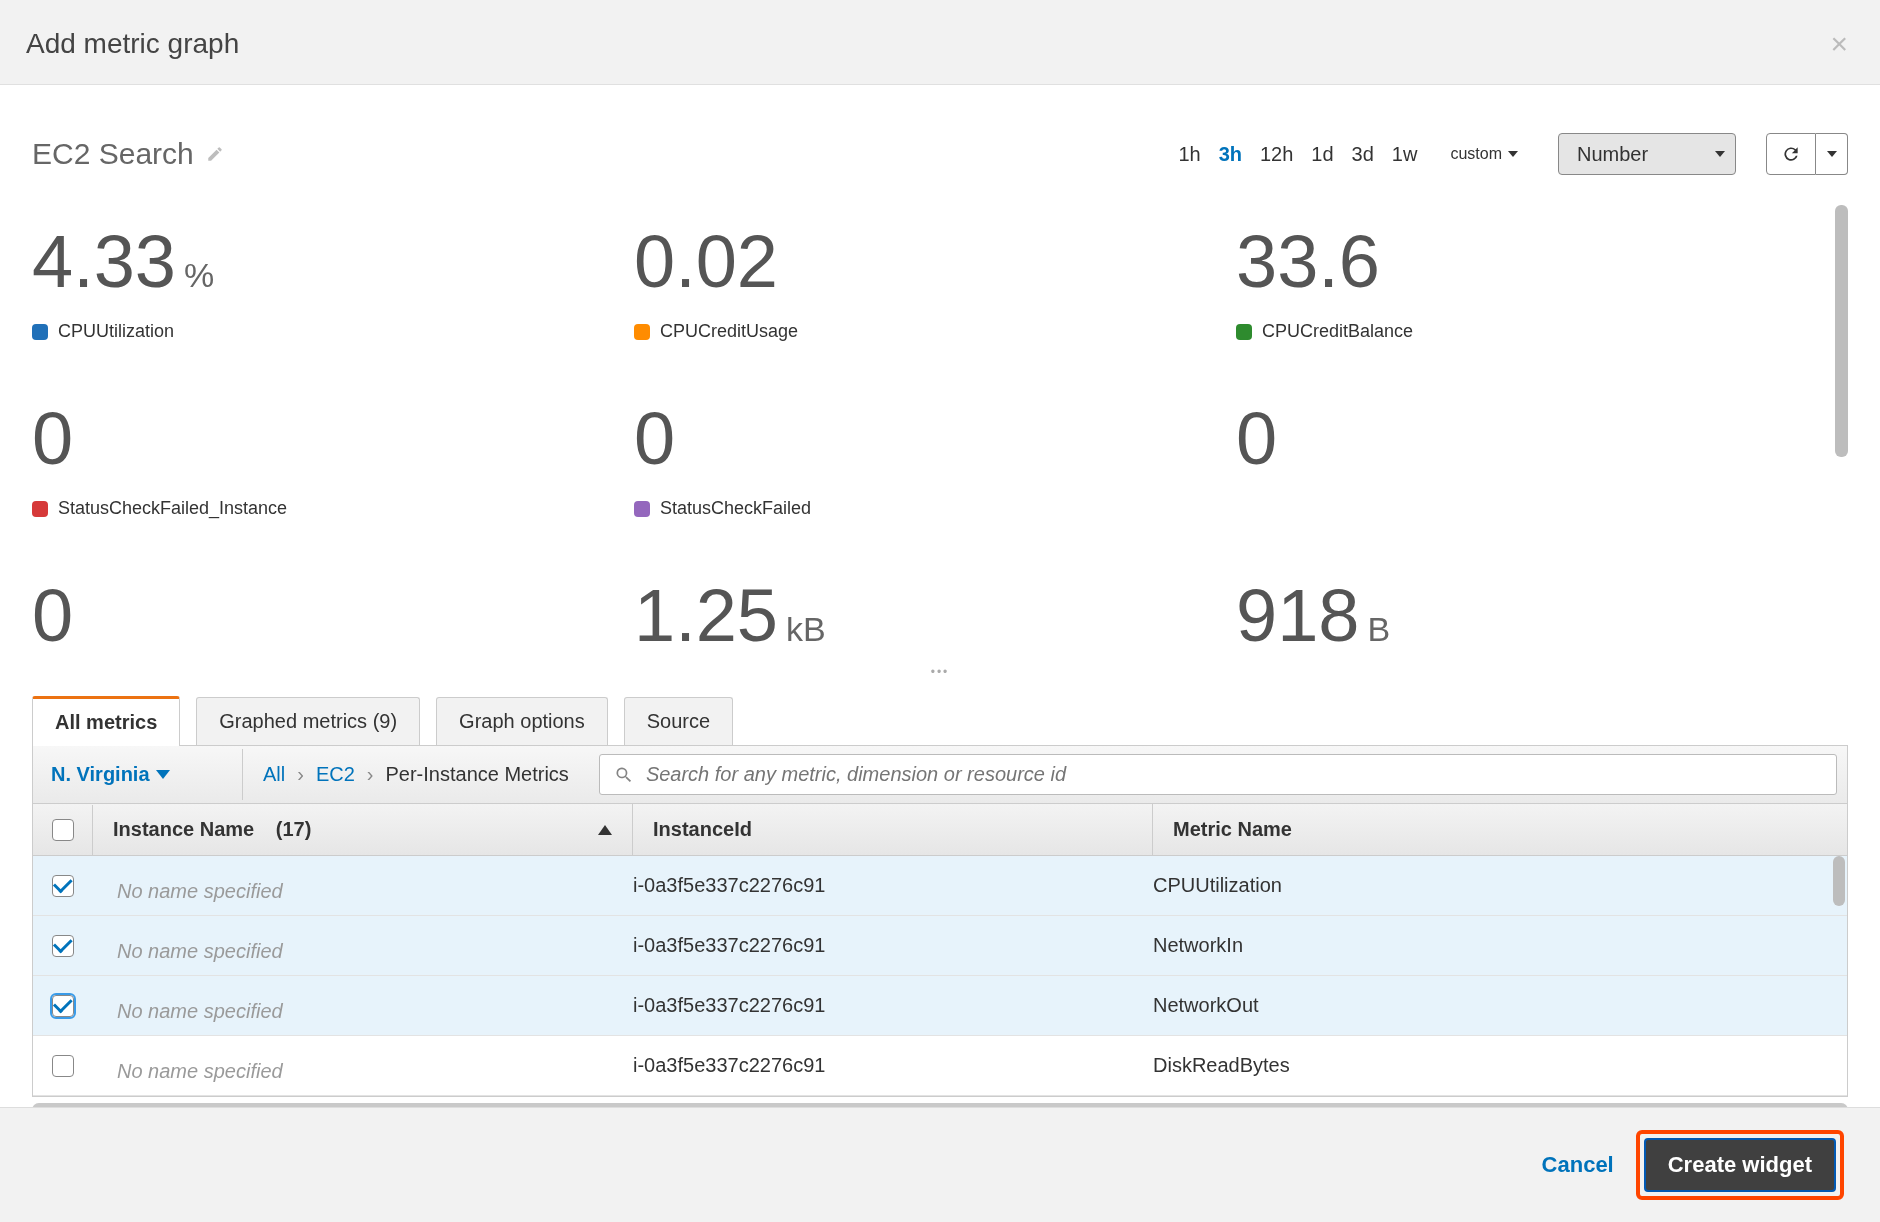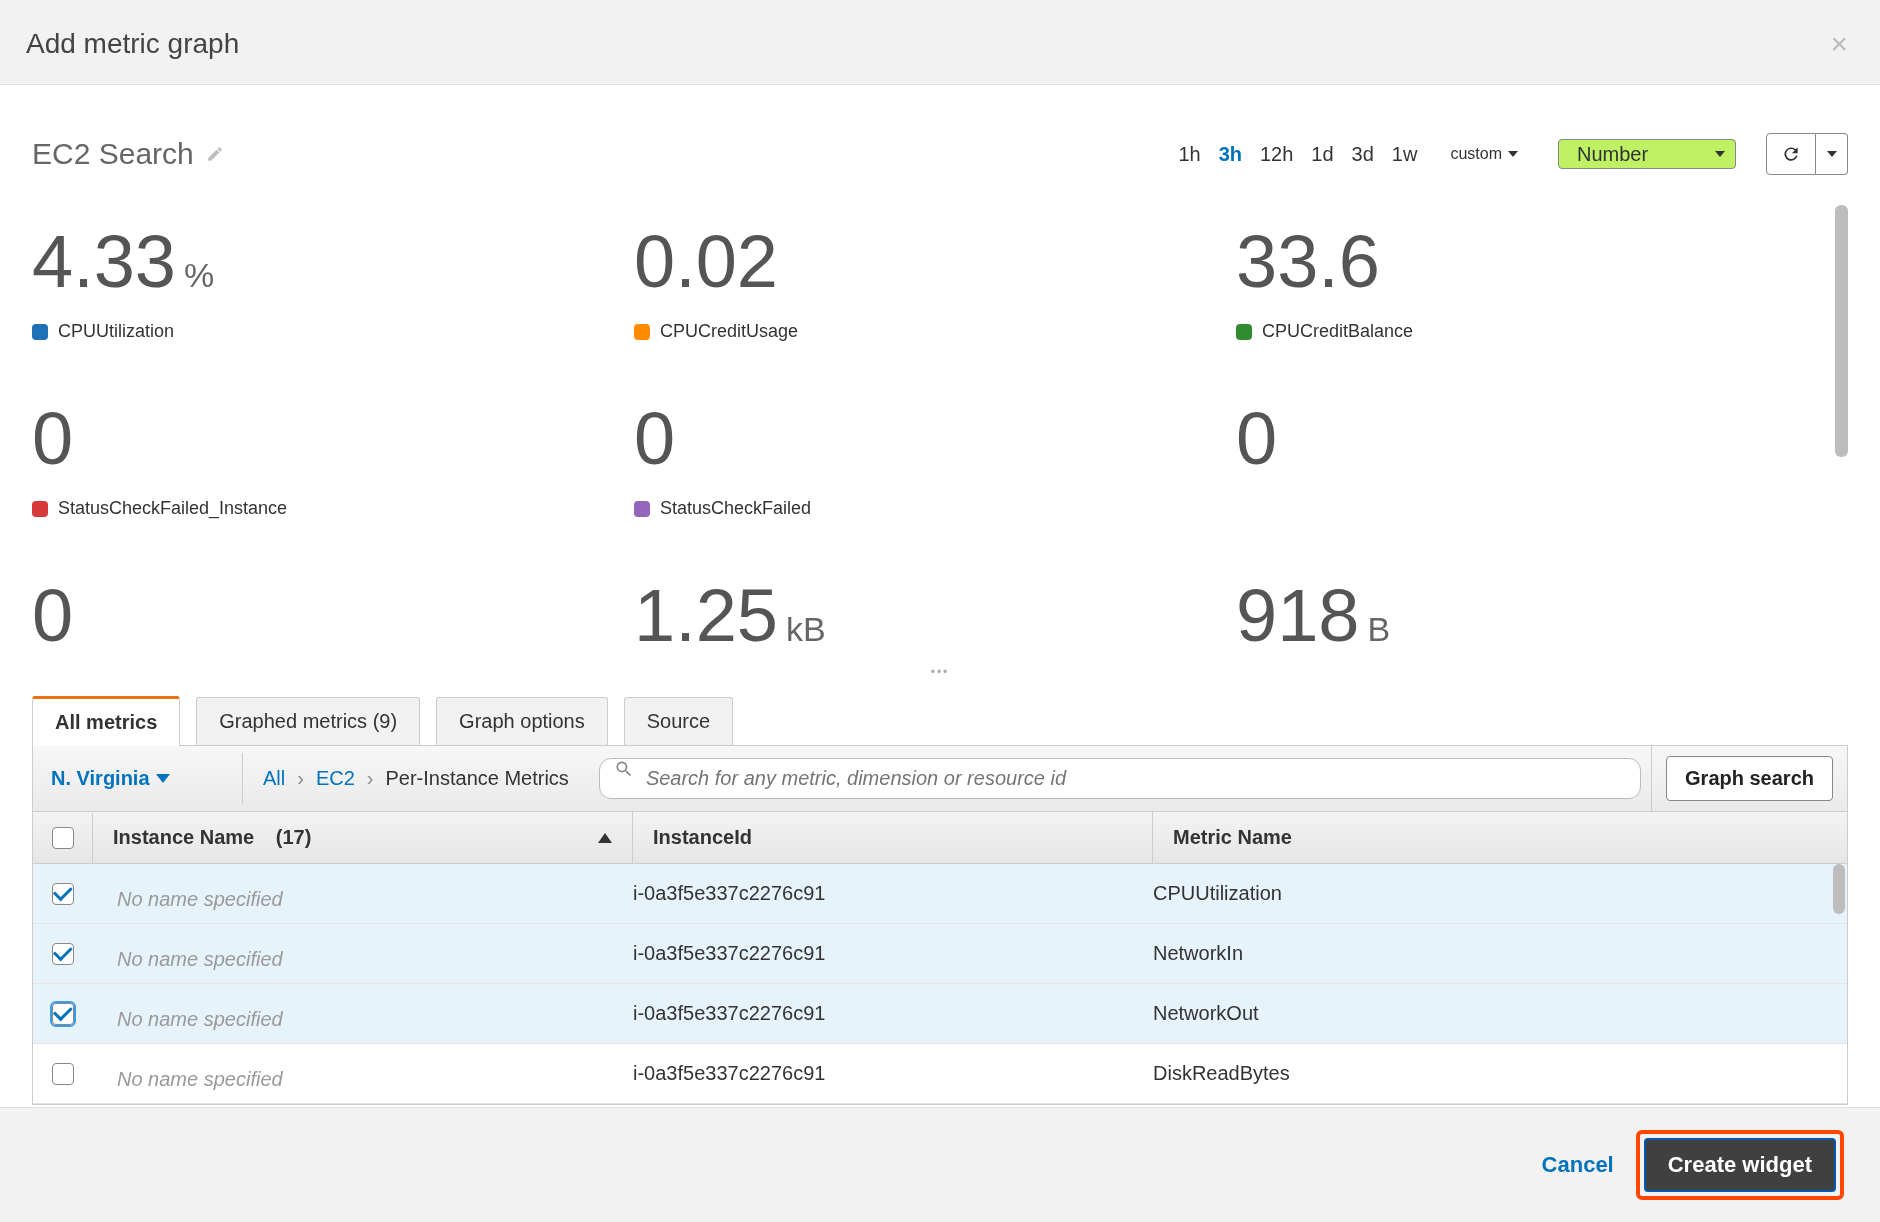--- a/index.html
+++ b/index.html
@@ -20,24 +20,24 @@
   .graph-title { font-size: 30px; color: #666; font-weight: 400; }
   .pencil-icon { width: 18px; height: 18px; opacity: 0.35; }
   .title-spacer { flex: 1; }
   .time-range { display: flex; gap: 0; font-size: 20px; color: #333; }
   .time-range-item { padding: 0 9px; cursor: pointer; }
   .time-range-item.active { color: #0073bb; font-weight: 600; }
   .custom-item { padding: 0 4px 0 12px; display: flex; align-items: center; gap: 6px; cursor: pointer; }
   .caret-down-sm { width: 0; height: 0; border-left: 5px solid transparent; border-right: 5px solid transparent; border-top: 6px solid #333; }
 
   .select-box {
-    border: 1px solid #888; border-radius: 4px; height: 30px;
+    border: 1px solid #888; border-radius: 4px; height: 42px;
     display: flex; align-items: center; padding: 0 10px 0 18px;
     font-size: 20px; min-width: 178px; justify-content: space-between; margin-left: 24px;
-    cursor: pointer; background: #bef264;
+    cursor: pointer; background: #e5e5e5;
   }
   .refresh-group { display: flex; margin-left: 18px; }
   .refresh-box {
     border: 1px solid #888; border-radius: 4px 0 0 4px; height: 42px; width: 50px;
     display: flex; align-items: center; justify-content: center; cursor: pointer; background: #fff;
   }
   .refresh-split {
     border: 1px solid #888; border-left: none; border-radius: 0 4px 4px 0; height: 42px; width: 32px;
     display: flex; align-items: center; justify-content: center; cursor: pointer; background: #fff;
   }
@@ -87,22 +87,22 @@
     min-width: 210px;
   }
   .breadcrumb-cell {
     display: flex; align-items: center; gap: 12px; padding: 0 20px; font-size: 20px;
   }
   .crumb-link { color: #0073bb; cursor: pointer; }
   .crumb-sep { color: #888; }
   .crumb-current { color: #333; }
   .search-cell { flex: 1; padding: 8px 10px; }
   .search-box {
-    position: relative; background: #fff; border: 1px solid #bbb; border-radius: 12px;
-    height: 41px; display: flex; padding: 0 14px; gap: 12px;
+    position: relative; background: #fff; border: 1px solid #bbb; border-radius: 3px;
+    height: 41px; display: flex; align-items: center; padding: 0 14px; gap: 12px;
   }
   .search-input {
     border: none; outline: none; font-size: 20px; font-style: italic; color: #666;
     width: 100%; background: transparent;
   }
   .search-icon { width: 20px; height: 20px; opacity: 0.6; flex-shrink: 0; }
   .graph-search-cell { padding: 10px 14px; border-left: 1px solid #ccc; }
   .graph-search-btn {
     background: #fff; border: 1px solid #888; border-radius: 4px;
     padding: 10px 18px; font-size: 20px; font-weight: 600; color: #222; cursor: pointer;
@@ -308,23 +308,20 @@
       <span class="crumb-current">Per-Instance Metrics</span>
     </div>
     <div class="search-cell">
       <div class="search-box">
         <svg class="search-icon" viewBox="0 0 24 24">
             <path fill="#333" d="M15.5 14h-.79l-.28-.27a6.5 6.5 0 1 0-.7.7l.27.28v.79l5 5L20.49 19l-5-5zm-6 0a4.5 4.5 0 1 1 0-9 4.5 4.5 0 0 1 0 9z"></path>
           </svg>
         <input class="search-input" placeholder="Search for any metric, dimension or resource id" style="">
       </div>
     </div>
-    <div class="graph-search-cell">
-      <button class="graph-search-btn">Graph search</button>
-    </div>
   </div>
 
   <div class="table-head-row">
     <div class="col-check">
       <div class="chk"></div>
     </div>
     <div class="col-name">
       <span>Instance Name</span>
       <span>&nbsp;</span>
       <span class="count-bubble">(17)</span>

